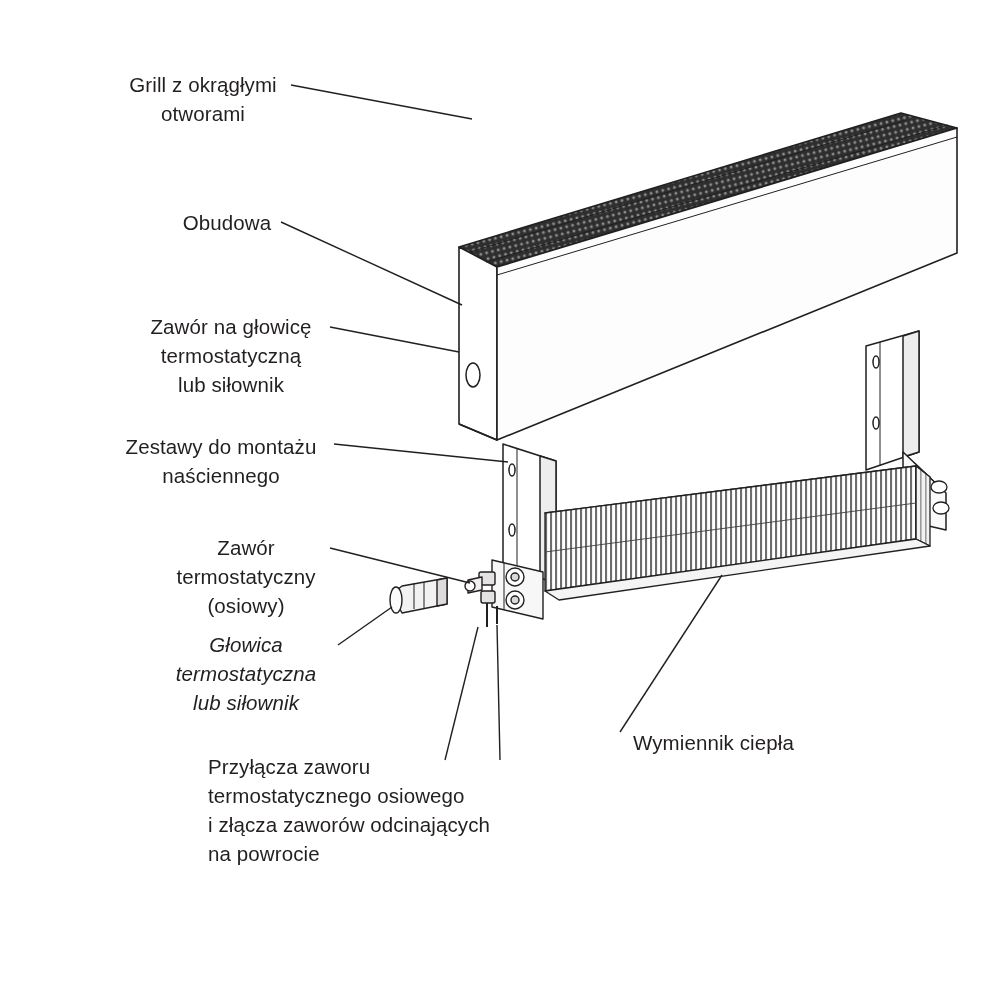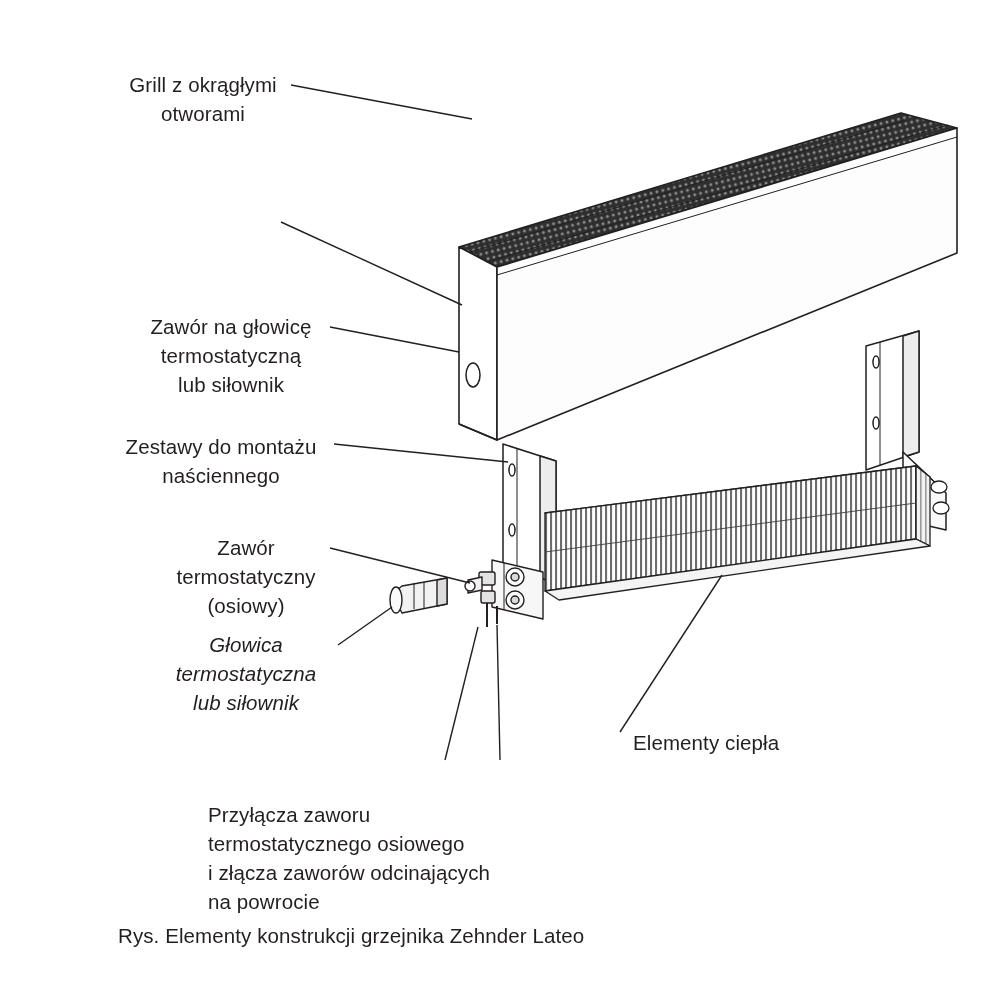--- a/index.html
+++ b/index.html
@@ -144,32 +144,32 @@
       <path d="M330 548 L470 583"></path>
       <path d="M338 645 L392 607"></path>
       <path d="M445 760 L478 627"></path>
       <path d="M500 760 L497 625"></path>
       <path d="M620 732 L722 575"></path>
     </g>
   </svg>
 
   <div class="lbl c" style="left:98px; top:70px; width:210px;">Grill z okrągłymi
 otworami</div>
+  <div class="lbl c" style="left:152px; top:208px; width:150px;">Obudowa</div>
   <div class="lbl c" style="left:122px; top:312px; width:218px;">Zawór na głowicę
 termostatyczną
 lub siłownik</div>
   <div class="lbl c" style="left:96px; top:432px; width:250px;">Zestawy do montażu
 naściennego</div>
   <div class="lbl c" style="left:146px; top:533px; width:200px;">Zawór
 termostatyczny
 (osiowy)</div>
   <div class="lbl c" style="left:146px; top:630px; width:200px;font-style:italic;">Głowica
 termostatyczna
 lub siłownik</div>
-  <div class="lbl l" style="left:208px; top:752px; width:380px;margin-top:48px;">Przyłącza zaworu
+  <div class="lbl l" style="left:208px; top:752px; width:380px;">Przyłącza zaworu
 termostatycznego osiowego
 i złącza zaworów odcinających
 na powrocie</div>
-  <div class="lbl l" style="left:633px; top:728px; width:240px;">Elementy ciepła</div>
+  <div class="lbl l" style="left:633px; top:728px; width:240px;">Wymiennik ciepła</div>
 
-  <div class="caption" style="left:118px; top:922px;">Rys. Elementy konstrukcji grzejnika Zehnder Lateo</div>
 
 </div>
 
 </body></html>

